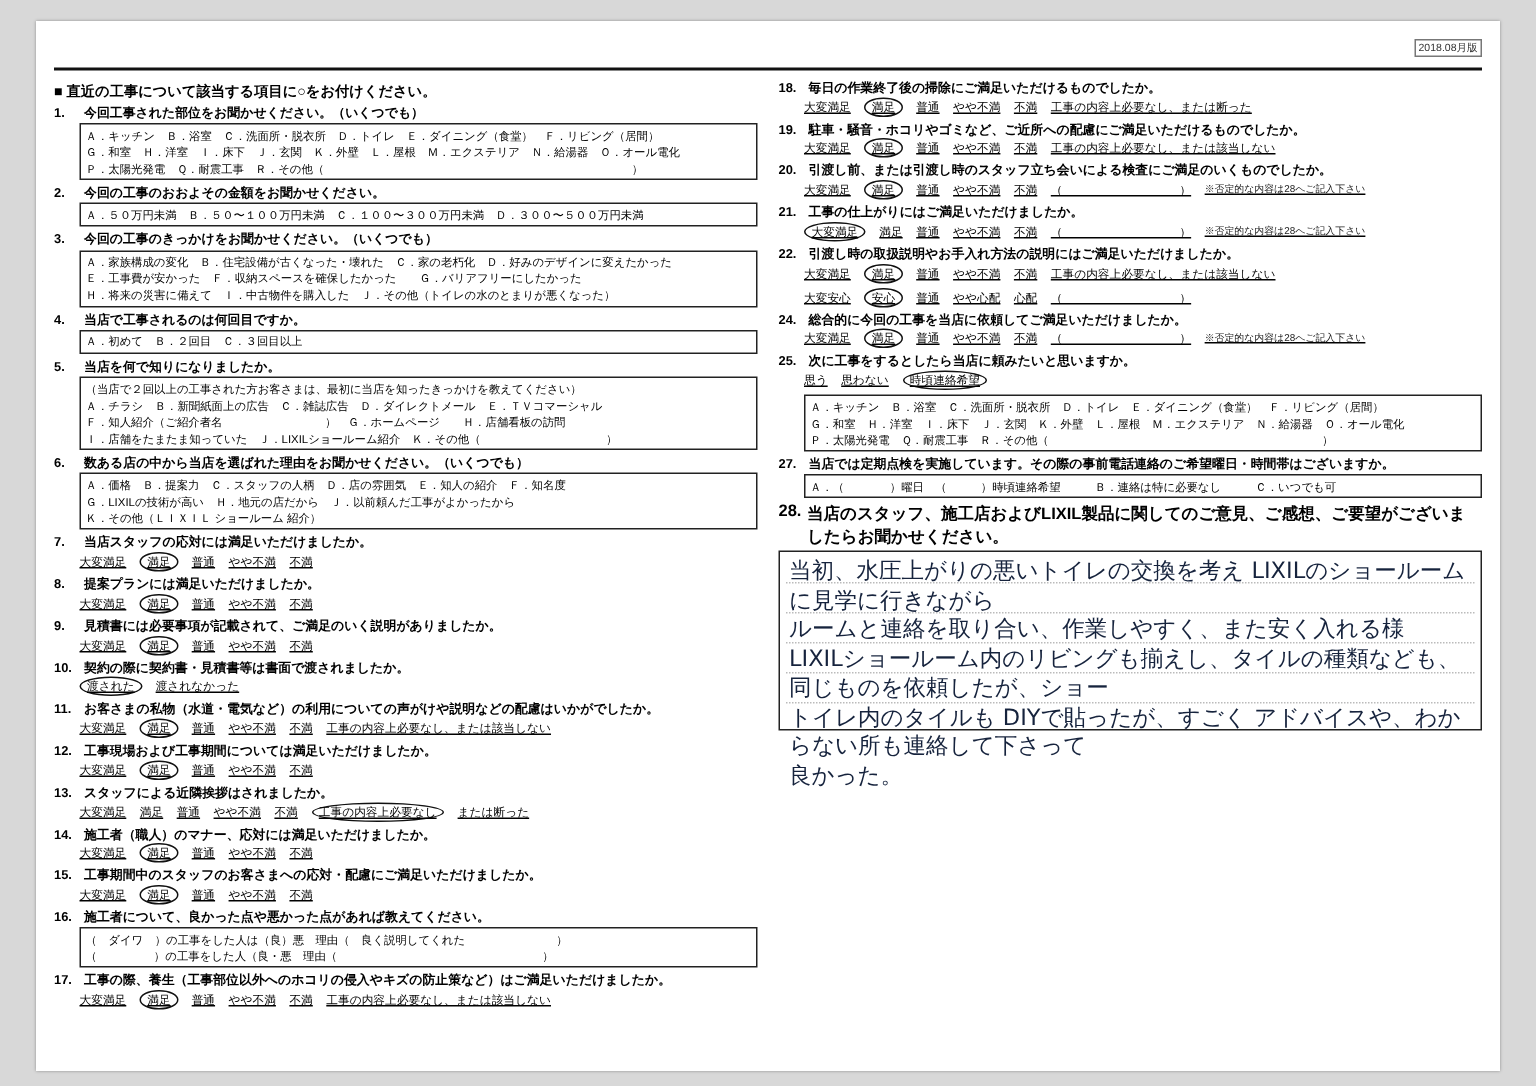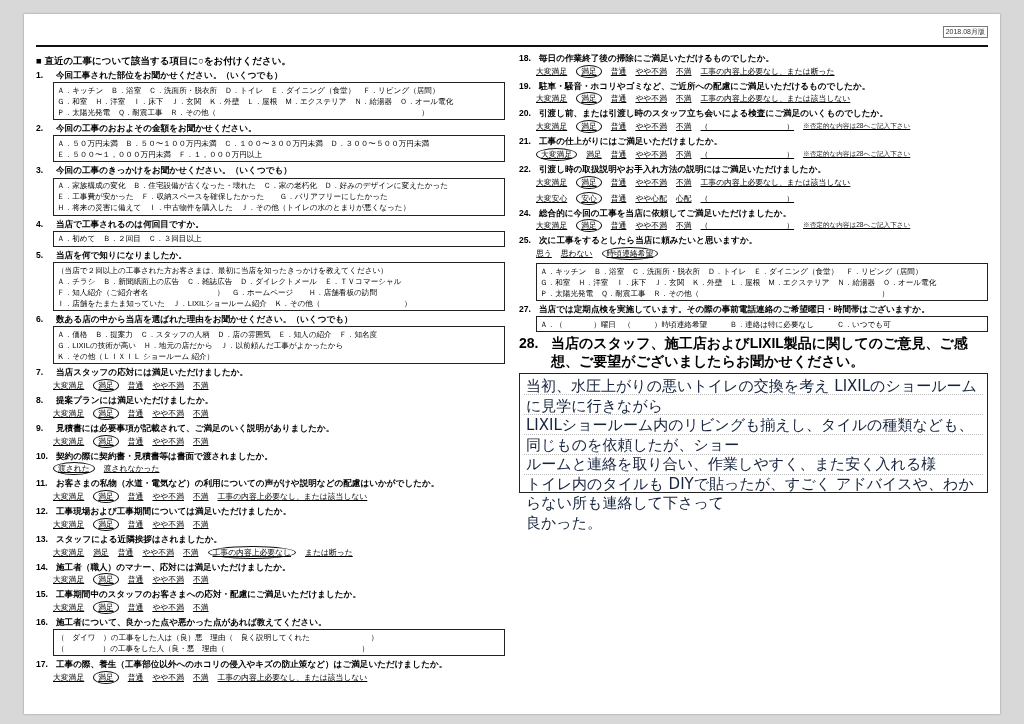--- a/index.html
+++ b/index.html
@@ -62,21 +62,21 @@
     position:relative;background:#fff;
   }
   .free .rule{
     position:absolute;left:4px;right:4px;border-bottom:1px dotted #bbb;
   }
   .free .txt{
     position:absolute;left:6px;right:6px;top:3px;
     font-size:15px;line-height:19.5px;color:#16233d;
     font-family:"DejaVu Sans", sans-serif;
   }
-  .q28head{font-size:14px;font-weight:bold;display:flex;gap:15px;}
+  .q28head{font-size:11px;font-weight:bold;display:flex;gap:2px;}
 </style>
 </head>
 <body>
 
 <div class="sheet">
 
   <div class="header">
     <div class="ver">2018.08月版</div>
   </div>
 
@@ -97,21 +97,20 @@
         </div>
       </div>
 
       <div class="q">
         <div class="q-title">
             <span class="q-num">2.</span>
             <span>今回の工事のおおよその金額をお聞かせください。</span>
           </div>
         <div class="box">
           <div class="opt-row">Ａ．５０万円未満　Ｂ．５０〜１００万円未満　Ｃ．１００〜３００万円未満　Ｄ．３００〜５００万円未満</div>
-          <div class="opt-row">Ｅ．５００〜１，０００万円未満　Ｆ．１，０００万円以上</div>
         </div>
       </div>
 
       <div class="q">
         <div class="q-title">
             <span class="q-num">3.</span>
             <span>今回の工事のきっかけをお聞かせください。（いくつでも）</span>
           </div>
         <div class="box">
           <div class="opt-row">Ａ．家族構成の変化　Ｂ．住宅設備が古くなった・壊れた　Ｃ．家の老朽化　Ｄ．好みのデザインに変えたかった</div>
@@ -450,22 +449,22 @@
             <span>当店のスタッフ、施工店およびLIXIL製品に関してのご意見、ご感想、ご要望がございましたらお聞かせください。</span>
           </div>
         <div class="free">
           <div class="rule" style="top:20px;"></div>
           <div class="rule" style="top:40px;"></div>
           <div class="rule" style="top:60px;"></div>
           <div class="rule" style="top:80px;"></div>
           <div class="rule" style="top:100px;"></div>
           <div class="txt">
             <div>当初、水圧上がりの悪いトイレの交換を考え LIXILのショールームに見学に行きながら</div>
+            <div>ルームと連絡を取り合い、作業しやすく、また安く入れる様</div>
             <div>LIXILショールーム内のリビングも揃えし、タイルの種類なども、同じものを依頼したが、ショー</div>
-            <div>ルームと連絡を取り合い、作業しやすく、また安く入れる様</div>
             <div>トイレ内のタイルも DIYで貼ったが、すごく アドバイスや、わからない所も連絡して下さって</div>
             <div>良かった。</div>
           </div>
         </div>
       </div>
 
     </div>
   </div>
 </div>
 

